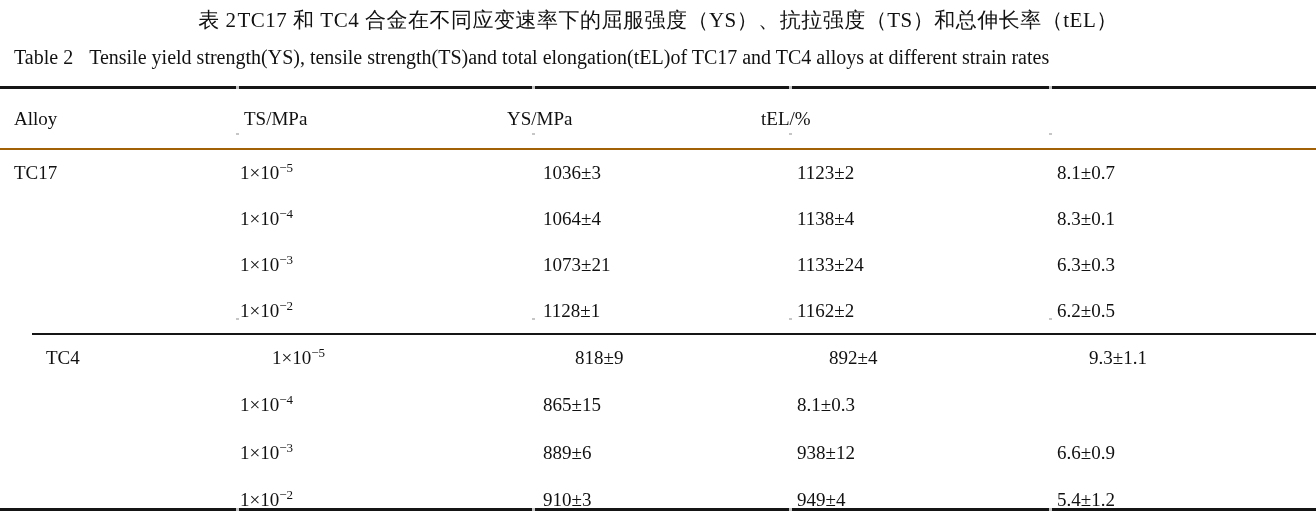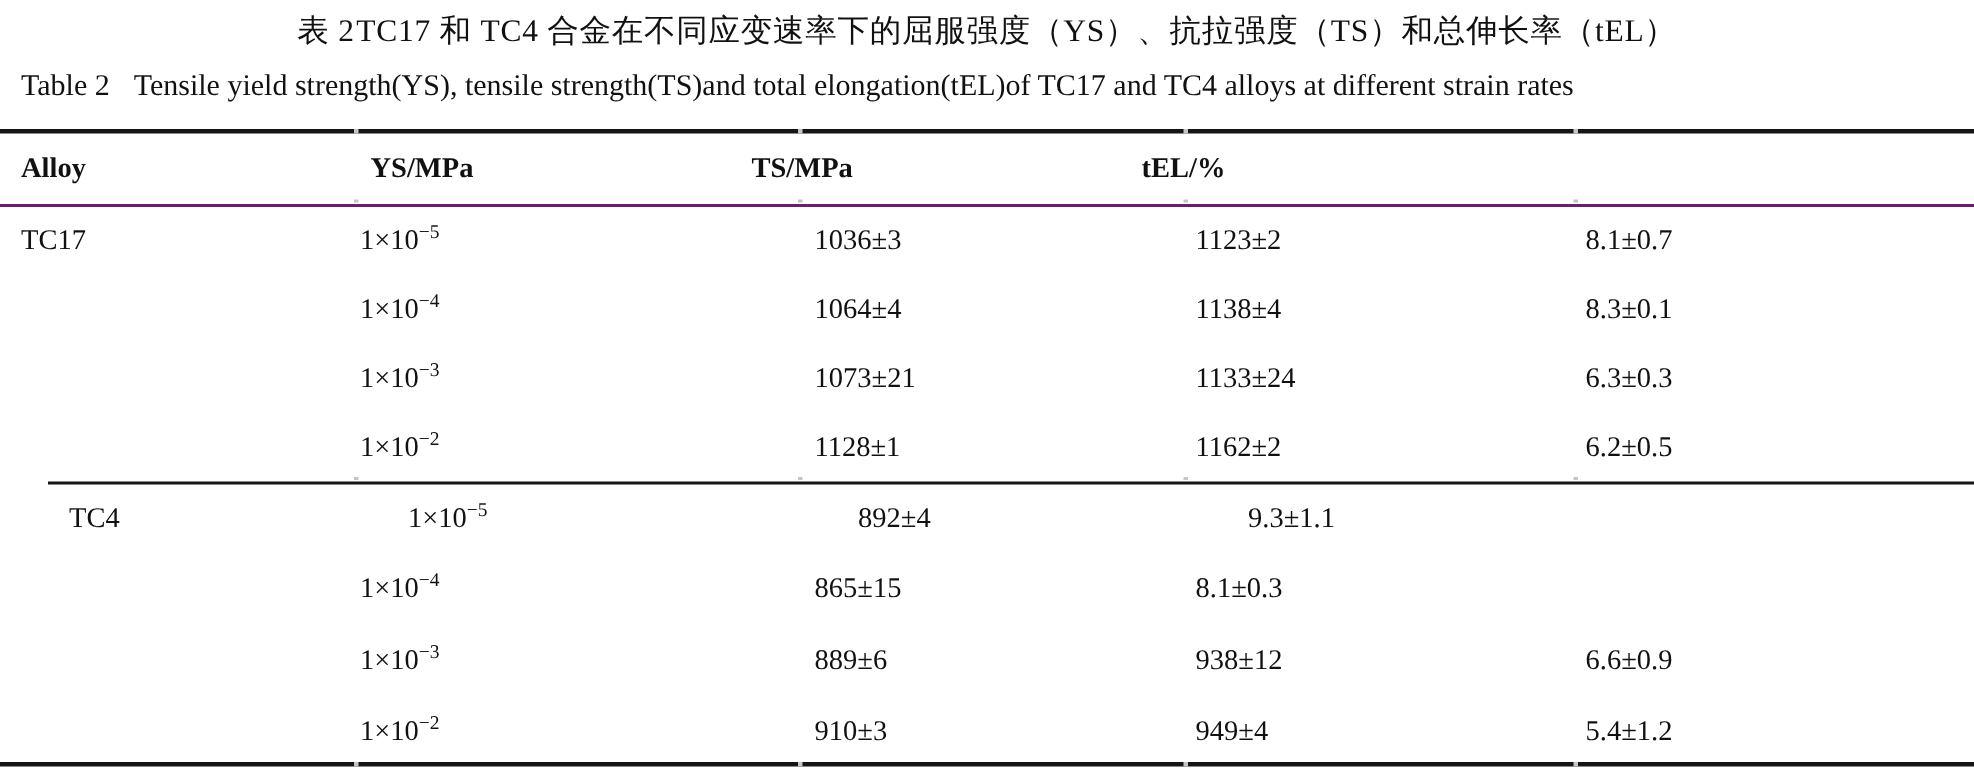--- a/index.html
+++ b/index.html
@@ -25,21 +25,21 @@
     white-space: nowrap;
   }
   .caption-en .label { margin-right: 16px; }
   .datatable {
     position: absolute; top: 86px; left: 0;
     width: 1316px; height: 425px;
     border-top: 3px solid #151515;
     border-bottom: 3px solid #151515;
   }
   .trow { display: flex; align-items: center; }
-  .trow.header { height: 49px; border-bottom: 2px solid #701a75; font-weight: bold; }
+  .trow.header { height: 61px; border-bottom: 2px solid #a16207; }
   .trow.body-a { height: 46px; }
   .trow.body-a.last { height: 45px; }
   .trow.section-start { border-top: 2px solid #151515; margin-left: 32px; }
   .trow.body-b { height: 48px; }
   .trow.body-b.short { height: 47px; }
   .cell { font-size: 19px; line-height: 22px; white-space: nowrap; }
   .c1 { width: 237px; padding-left: 14px; }
   .c2 { width: 296px; padding-left: 3px; }
   .c3 { width: 257px; padding-left: 10px; }
   .c4 { width: 260px; padding-left: 7px; }
@@ -62,22 +62,22 @@
 </div>
 
 <div class="caption-en">
   <span class="label">Table 2</span><span>Tensile yield strength(YS), tensile strength(TS)and total elongation(tEL)of TC17 and TC4 alloys at different strain rates</span>
 </div>
 
 <div class="datatable">
 
   <div class="trow header">
     <div class="cell c1">Alloy</div>
+    <div class="cell c4">TS/MPa</div>
     <div class="cell c3">YS/MPa</div>
-    <div class="cell c4">TS/MPa</div>
     <div class="cell c5">tEL/%</div>
   </div>
 
   <div class="trow body-a">
     <div class="cell c1">TC17</div>
     <div class="cell c2"><span>1×10</span><sup class="sup">−5</sup></div>
     <div class="cell c3">1036±3</div>
     <div class="cell c4">1123±2</div>
     <div class="cell c5">8.1±0.7</div>
   </div>
@@ -102,20 +102,21 @@
     <div class="cell c1"></div>
     <div class="cell c2"><span>1×10</span><sup class="sup">−2</sup></div>
     <div class="cell c3">1128±1</div>
     <div class="cell c4">1162±2</div>
     <div class="cell c5">6.2±0.5</div>
   </div>
 
   <div class="trow body-b section-start">
     <div class="cell c1">TC4</div>
     <div class="cell c2"><span>1×10</span><sup class="sup">−5</sup></div>
+    <div class="cell c3">818±9</div>
     <div class="cell c4">892±4</div>
     <div class="cell c5">9.3±1.1</div>
   </div>
 
   <div class="trow body-b">
     <div class="cell c1"></div>
     <div class="cell c2"><span>1×10</span><sup class="sup">−4</sup></div>
     <div class="cell c3">865±15</div>
     <div class="cell c5">8.1±0.3</div>
   </div>

